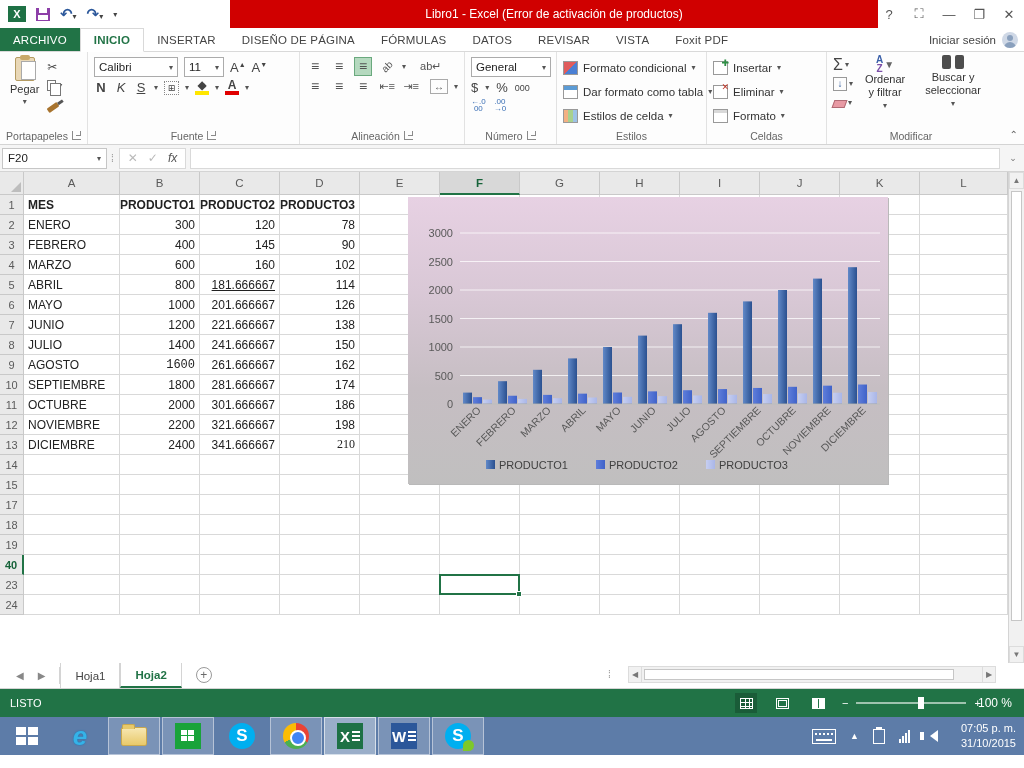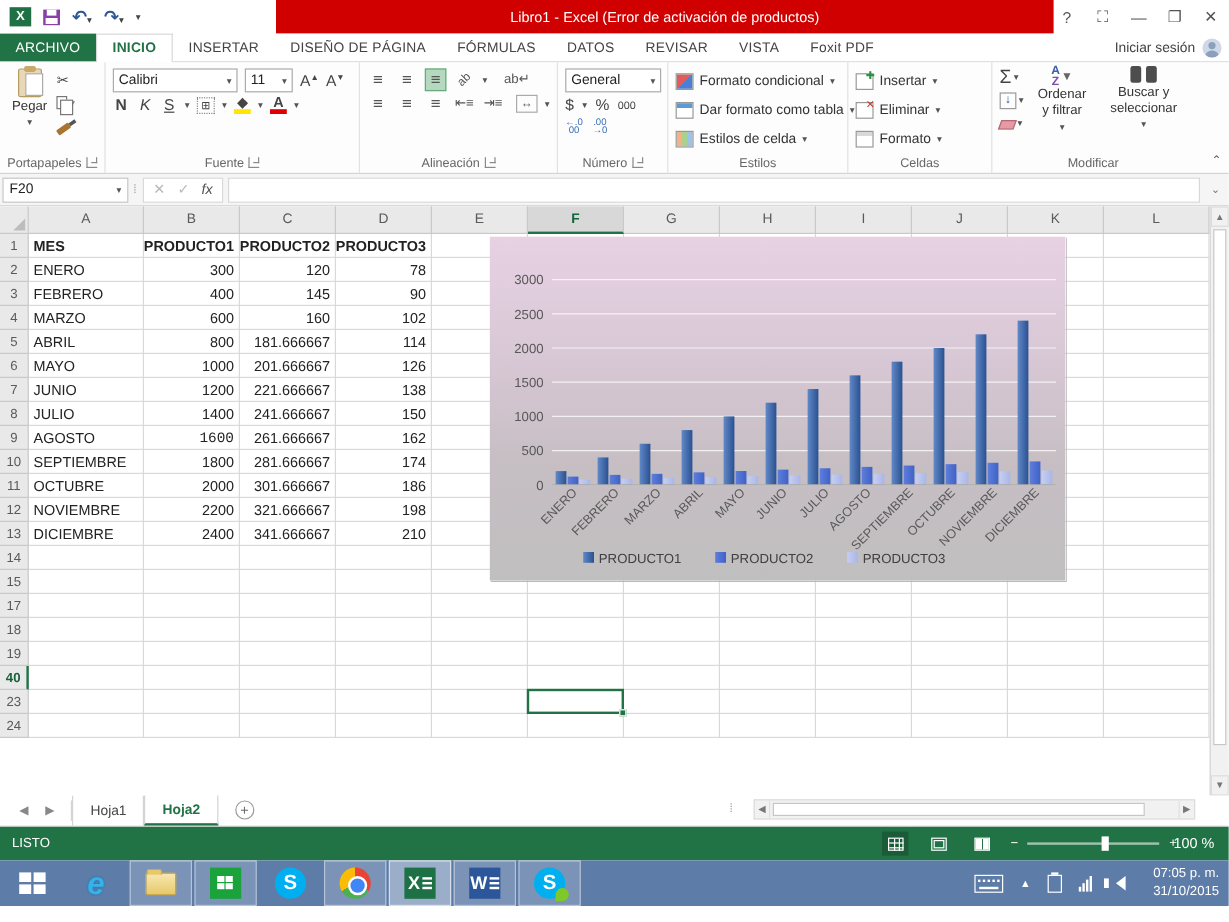--- a/index.html
+++ b/index.html
@@ -241,21 +241,21 @@
       <div class="rgroup-label">
           <span>Portapapeles</span>
           <span class="dlg"></span>
         </div>
     </div>
 
     <div class="rgroup" style="width:212px">
       <div class="rgroup-body">
         <div class="fuente-grid" style="width:100%">
           <div class="frow">
-            <span class="combo" style="width:104px">
+            <span class="combo" style="width:84px">
                 <span>Calibri</span>
                 <span class="ddarrow">▾</span>
               </span>
             <span class="combo" style="width:40px">
                 <span>11</span>
                 <span class="ddarrow">▾</span>
               </span>
             <span class="grow-az">A<sup style="font-size:7px">▲</sup></span>
             <span class="grow-az">A<sup style="font-size:7px">▼</sup></span>
           </div>
@@ -518,21 +518,21 @@
           <div class="cell" style="width: 80px;"></div>
           <div class="cell" style="width: 80px;"></div>
           <div class="cell" style="width: 80px;"></div>
           <div class="cell" style="width: 80px;"></div>
           <div class="cell" style="width: 88px;"></div>
         </div>
         <div class="grow">
           <div class="rh">5</div>
           <div class="cell" style="width: 96px;">ABRIL</div>
           <div class="cell num" style="width: 80px;">800</div>
-          <div class="cell num" style="width: 80px;">181.666667</div>
+          <div class="cell num" style="width: 80px; text-decoration: underline;">181.666667</div>
           <div class="cell num" style="width: 80px;">114</div>
           <div class="cell" style="width: 80px;"></div>
           <div class="cell" style="width: 80px;"></div>
           <div class="cell" style="width: 80px;"></div>
           <div class="cell" style="width: 80px;"></div>
           <div class="cell" style="width: 80px;"></div>
           <div class="cell" style="width: 80px;"></div>
           <div class="cell" style="width: 80px;"></div>
           <div class="cell" style="width: 88px;"></div>
         </div>
@@ -639,21 +639,21 @@
           <div class="cell" style="width: 80px;"></div>
           <div class="cell" style="width: 80px;"></div>
           <div class="cell" style="width: 80px;"></div>
           <div class="cell" style="width: 88px;"></div>
         </div>
         <div class="grow">
           <div class="rh">13</div>
           <div class="cell" style="width: 96px;">DICIEMBRE</div>
           <div class="cell num" style="width: 80px;">2400</div>
           <div class="cell num" style="width: 80px;">341.666667</div>
-          <div class="cell num" style="width: 80px;">210</div>
+          <div class="cell num" style="width: 80px; font-family: Liberation Serif, serif;">210</div>
           <div class="cell" style="width: 80px;"></div>
           <div class="cell" style="width: 80px;"></div>
           <div class="cell" style="width: 80px;"></div>
           <div class="cell" style="width: 80px;"></div>
           <div class="cell" style="width: 80px;"></div>
           <div class="cell" style="width: 80px;"></div>
           <div class="cell" style="width: 80px;"></div>
           <div class="cell" style="width: 88px;"></div>
         </div>
         <div class="grow">

